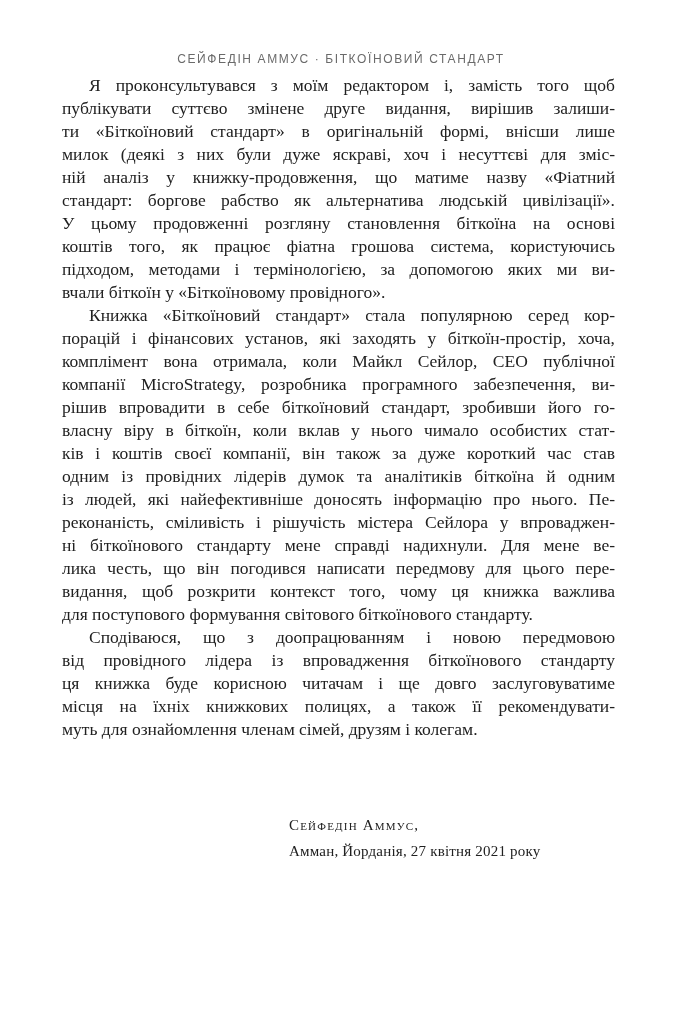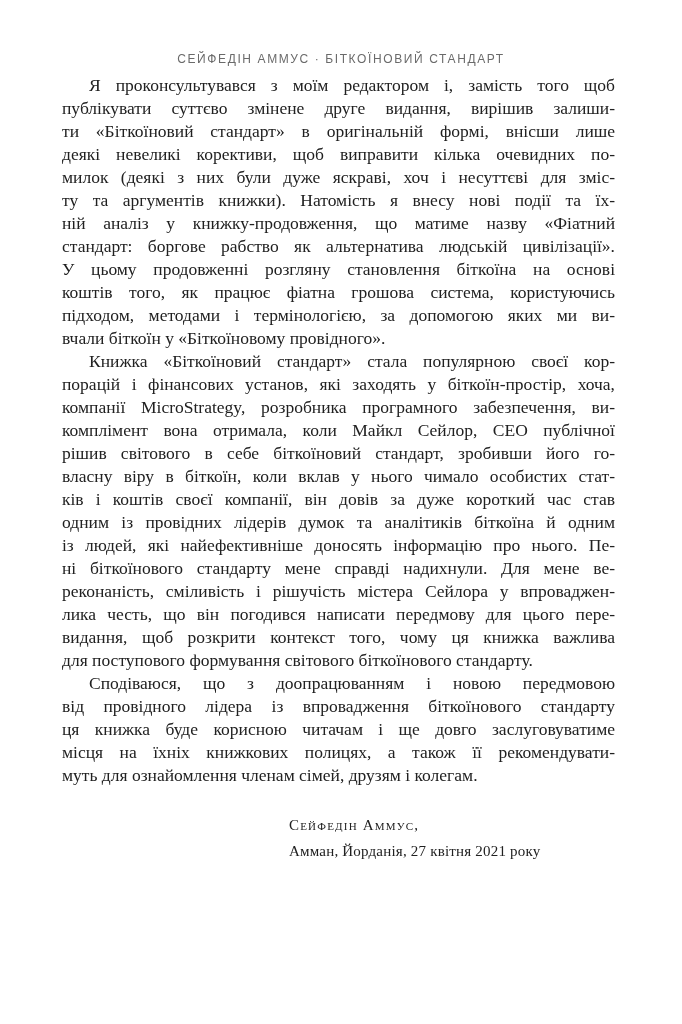--- a/index.html
+++ b/index.html
@@ -75,42 +75,40 @@
 
 <div class="page" style="--bg: #ffffff; --text: #212121; --head: #6a6a6a;">
 
   <div class="running-head">СЕЙФЕДІН АММУС · БІТКОЇНОВИЙ СТАНДАРТ</div>
 
   <div class="content">
       <div class="para">
         <div class="line line--indent">Я проконсультувався з моїм редактором і, замість того щоб</div>
         <div class="line">публікувати суттєво змінене друге видання, вирішив залиши-</div>
         <div class="line">ти «Біткоїновий стандарт» в оригінальній формі, внісши лише</div>
-        <div class="line">деякі невеликі корективи, щоб виправити кілька очевидних по-</div>
         <div class="line">милок (деякі з них були дуже яскраві, хоч і несуттєві для зміс-</div>
-        <div class="line">ту та аргументів книжки). Натомість я внесу нові події та їх-</div>
         <div class="line">ній аналіз у книжку-продовження, що матиме назву «Фіатний</div>
         <div class="line">стандарт: боргове рабство як альтернатива людській цивілізації».</div>
         <div class="line">У цьому продовженні розгляну становлення біткоїна на основі</div>
         <div class="line">коштів того, як працює фіатна грошова система, користуючись</div>
         <div class="line">підходом, методами і термінологією, за допомогою яких ми ви-</div>
         <div class="line line--last">вчали біткоїн у «Біткоїновому провідного».</div>
       </div>
       <div class="para">
-        <div class="line line--indent">Книжка «Біткоїновий стандарт» стала популярною своєї кор-</div>
+        <div class="line line--indent">Книжка «Біткоїновий стандарт» стала популярною серед кор-</div>
         <div class="line">порацій і фінансових установ, які заходять у біткоїн-простір, хоча,</div>
+        <div class="line">комплімент вона отримала, коли Майкл Сейлор, CEO публічної</div>
         <div class="line">компанії MicroStrategy, розробника програмного забезпечення, ви-</div>
-        <div class="line">комплімент вона отримала, коли Майкл Сейлор, CEO публічної</div>
-        <div class="line">рішив світового в себе біткоїновий стандарт, зробивши його го-</div>
+        <div class="line">рішив впровадити в себе біткоїновий стандарт, зробивши його го-</div>
         <div class="line">власну віру в біткоїн, коли вклав у нього чимало особистих стат-</div>
-        <div class="line">ків і коштів своєї компанії, він довів за дуже короткий час став</div>
+        <div class="line">ків і коштів своєї компанії, він також за дуже короткий час став</div>
         <div class="line">одним із провідних лідерів думок та аналітиків біткоїна й одним</div>
         <div class="line">із людей, які найефективніше доносять інформацію про нього. Пе-</div>
+        <div class="line">реконаність, сміливість і рішучість містера Сейлора у впроваджен-</div>
         <div class="line">ні біткоїнового стандарту мене справді надихнули. Для мене ве-</div>
-        <div class="line">реконаність, сміливість і рішучість містера Сейлора у впроваджен-</div>
         <div class="line">лика честь, що він погодився написати передмову для цього пере-</div>
         <div class="line">видання, щоб розкрити контекст того, чому ця книжка важлива</div>
         <div class="line line--last">для поступового формування світового біткоїнового стандарту.</div>
       </div>
       <div class="para">
         <div class="line line--indent">Сподіваюся, що з доопрацюванням і новою передмовою</div>
         <div class="line">від провідного лідера із впровадження біткоїнового стандарту</div>
         <div class="line">ця книжка буде корисною читачам і ще довго заслуговуватиме</div>
         <div class="line">місця на їхніх книжкових полицях, а також її рекомендувати-</div>
         <div class="line line--last">муть для ознайомлення членам сімей, друзям і колегам.</div>

